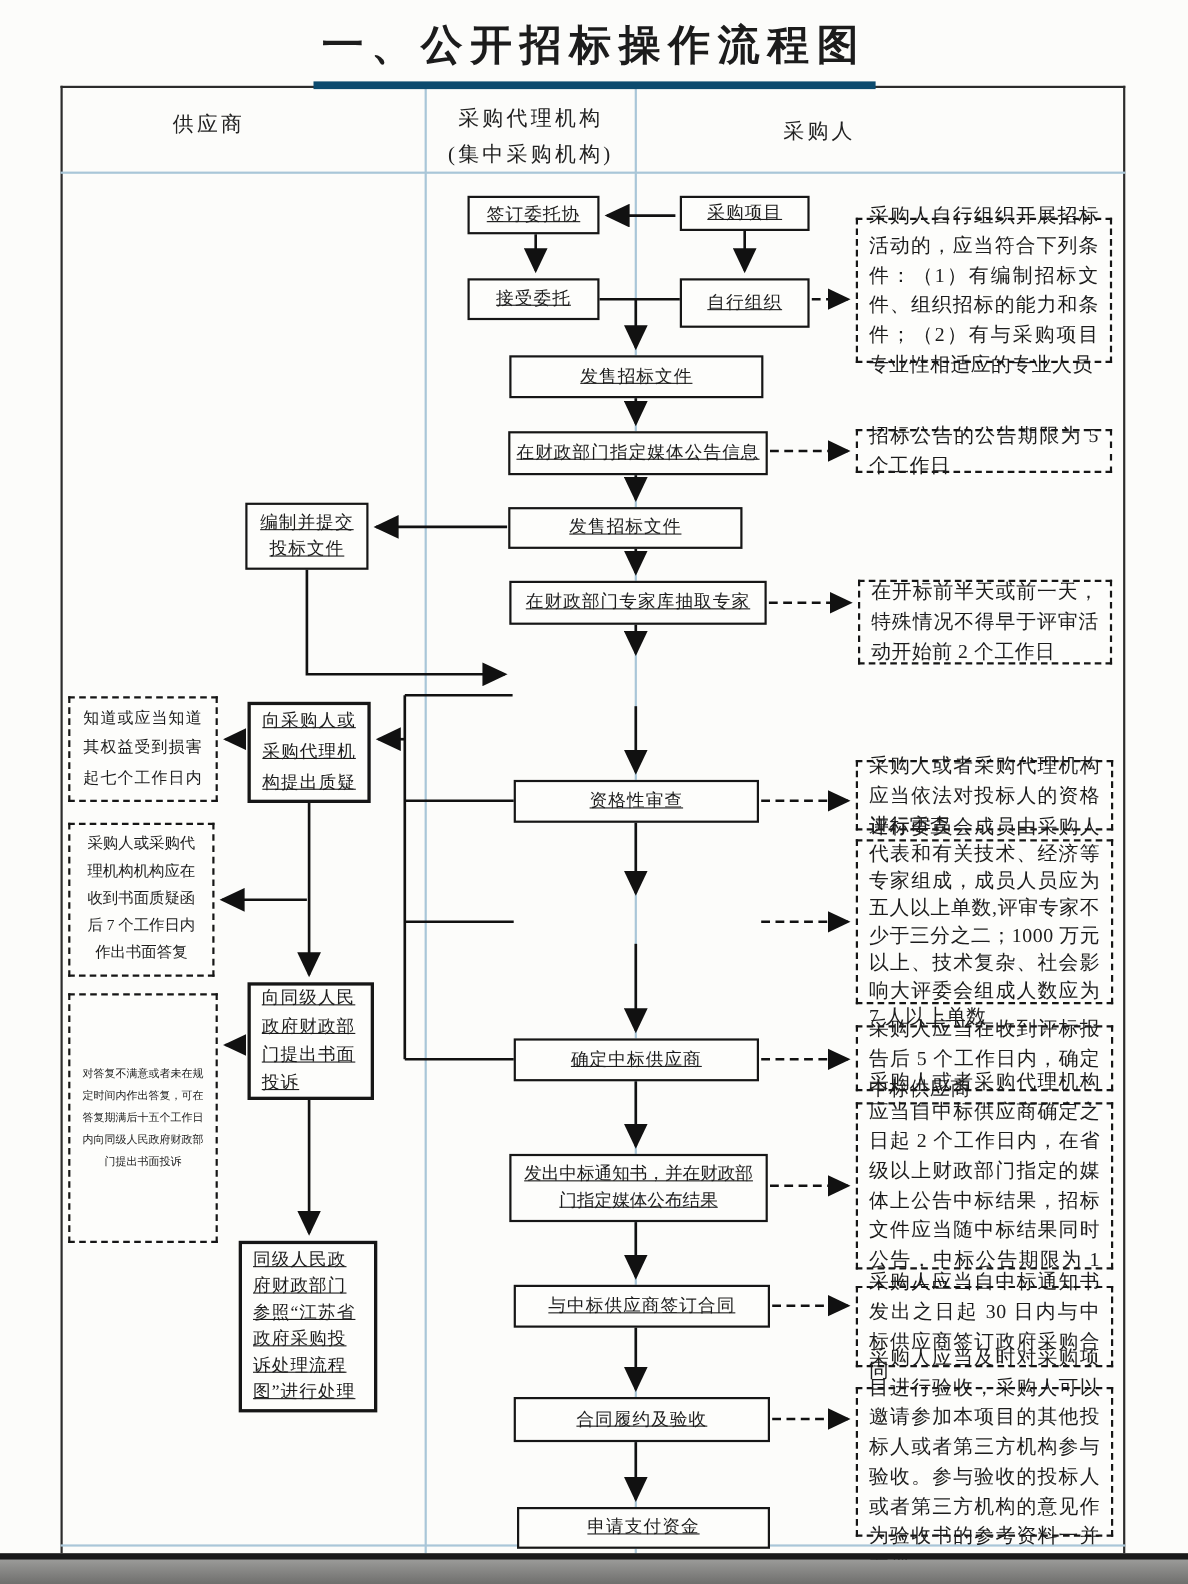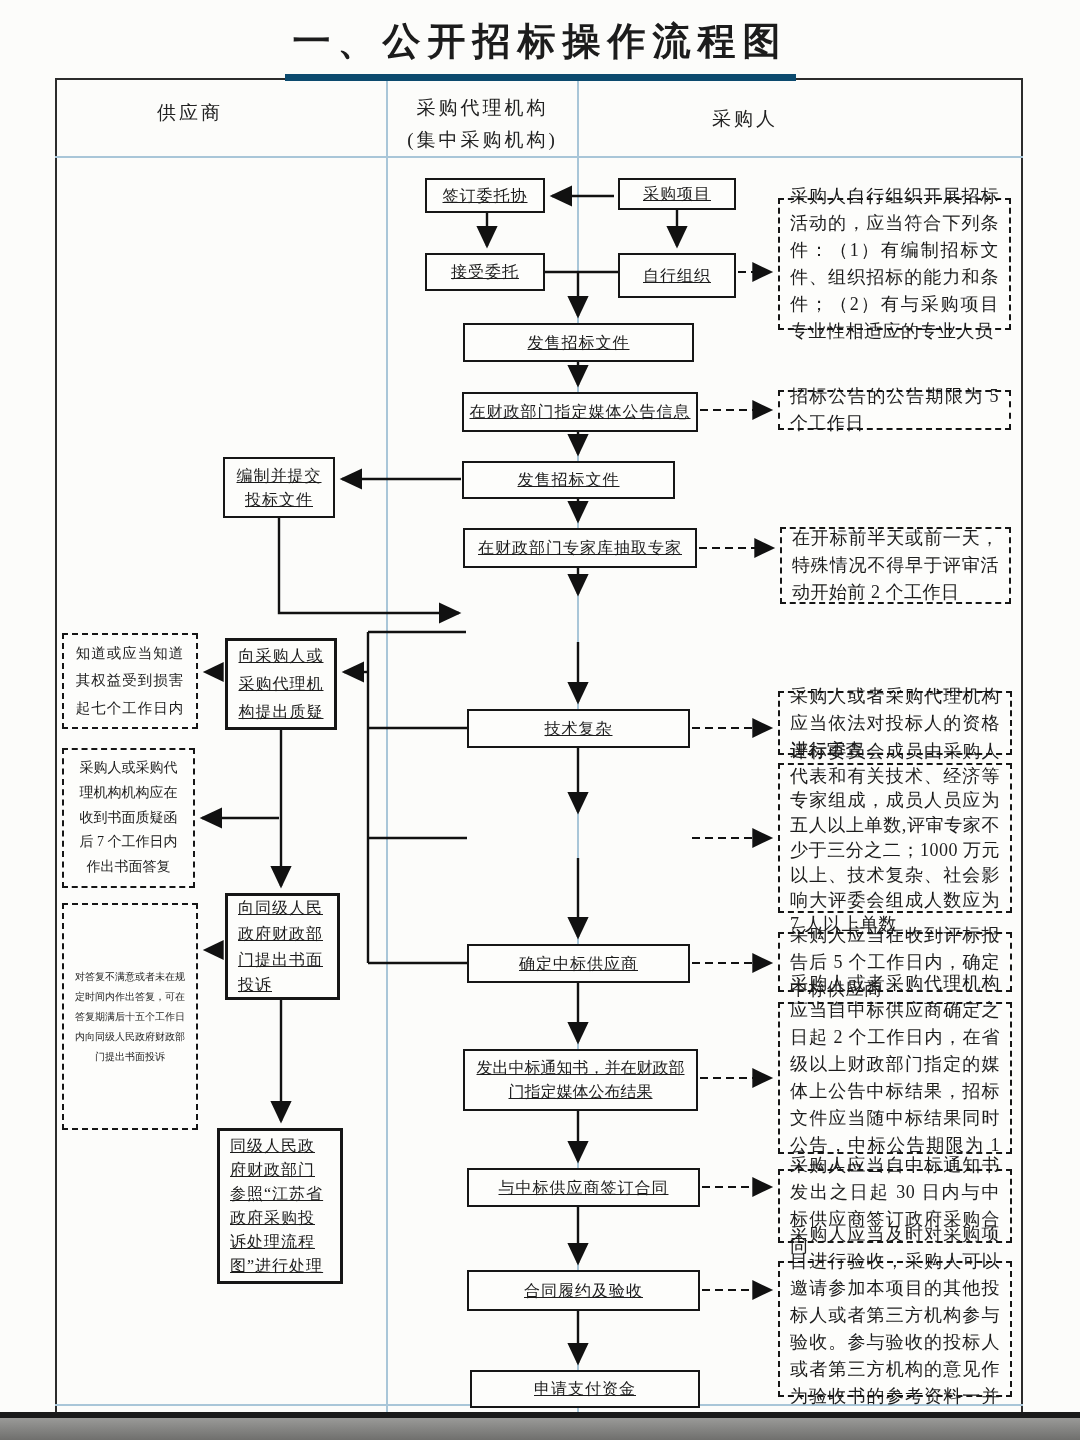--- a/index.html
+++ b/index.html
@@ -82,21 +82,21 @@
   <div class="node" style="left:425px;top:178px;width:120px;height:35px">签订委托协</div>
   <div class="node" style="left:618px;top:178px;width:118px;height:32px">采购项目</div>
   <div class="node" style="left:425px;top:253px;width:120px;height:38px">接受委托</div>
   <div class="node" style="left:618px;top:253px;width:118px;height:45px">自行组织</div>
   <div class="node" style="left:463px;top:323px;width:231px;height:39px">发售招标文件</div>
   <div class="node" style="left:462px;top:392px;width:236px;height:40px">在财政部门指定媒体公告信息</div>
   <div class="node" style="left:223px;top:457px;width:112px;height:61px">编制并提交投标文件</div>
   <div class="node" style="left:462px;top:461px;width:213px;height:38px">发售招标文件</div>
   <div class="node" style="left:463px;top:528px;width:234px;height:40px">在财政部门专家库抽取专家</div>
   <div class="node thick" style="left:225px;top:638px;width:112px;height:92px;line-height:1.75">向采购人或采购代理机构提出质疑</div>
-  <div class="node" style="left:467px;top:709px;width:223px;height:39px">技术复杂</div>
+  <div class="node" style="left:467px;top:709px;width:223px;height:39px">资格性审查</div>
   <div class="node thick leftalign" style="left:225px;top:893px;width:115px;height:107px;line-height:1.62">向同级人民政府财政部门提出书面投诉</div>
   <div class="node" style="left:467px;top:944px;width:223px;height:39px">确定中标供应商</div>
   <div class="node" style="left:463px;top:1049px;width:235px;height:62px;letter-spacing:0">发出中标通知书，并在财政部门指定媒体公布结果</div>
   <div class="node thick leftalign" style="left:217px;top:1128px;width:126px;height:156px;line-height:1.5">同级人民政府财政部门参照“江苏省政府采购投诉处理流程图”进行处理</div>
   <div class="node" style="left:467px;top:1168px;width:233px;height:39px">与中标供应商签订合同</div>
   <div class="node" style="left:467px;top:1270px;width:233px;height:41px">合同履约及验收</div>
   <div class="node" style="left:470px;top:1370px;width:230px;height:38px">申请支付资金</div>
 
   <div class="ann" style="left:778px;top:198px;width:233px;height:132px">采购人自行组织开展招标活动的，应当符合下列条件：（1）有编制招标文件、组织招标的能力和条件；（2）有与采购项目专业性相适应的专业人员</div>
   <div class="ann" style="left:778px;top:390px;width:233px;height:40px">招标公告的公告期限为 5 个工作日</div>

